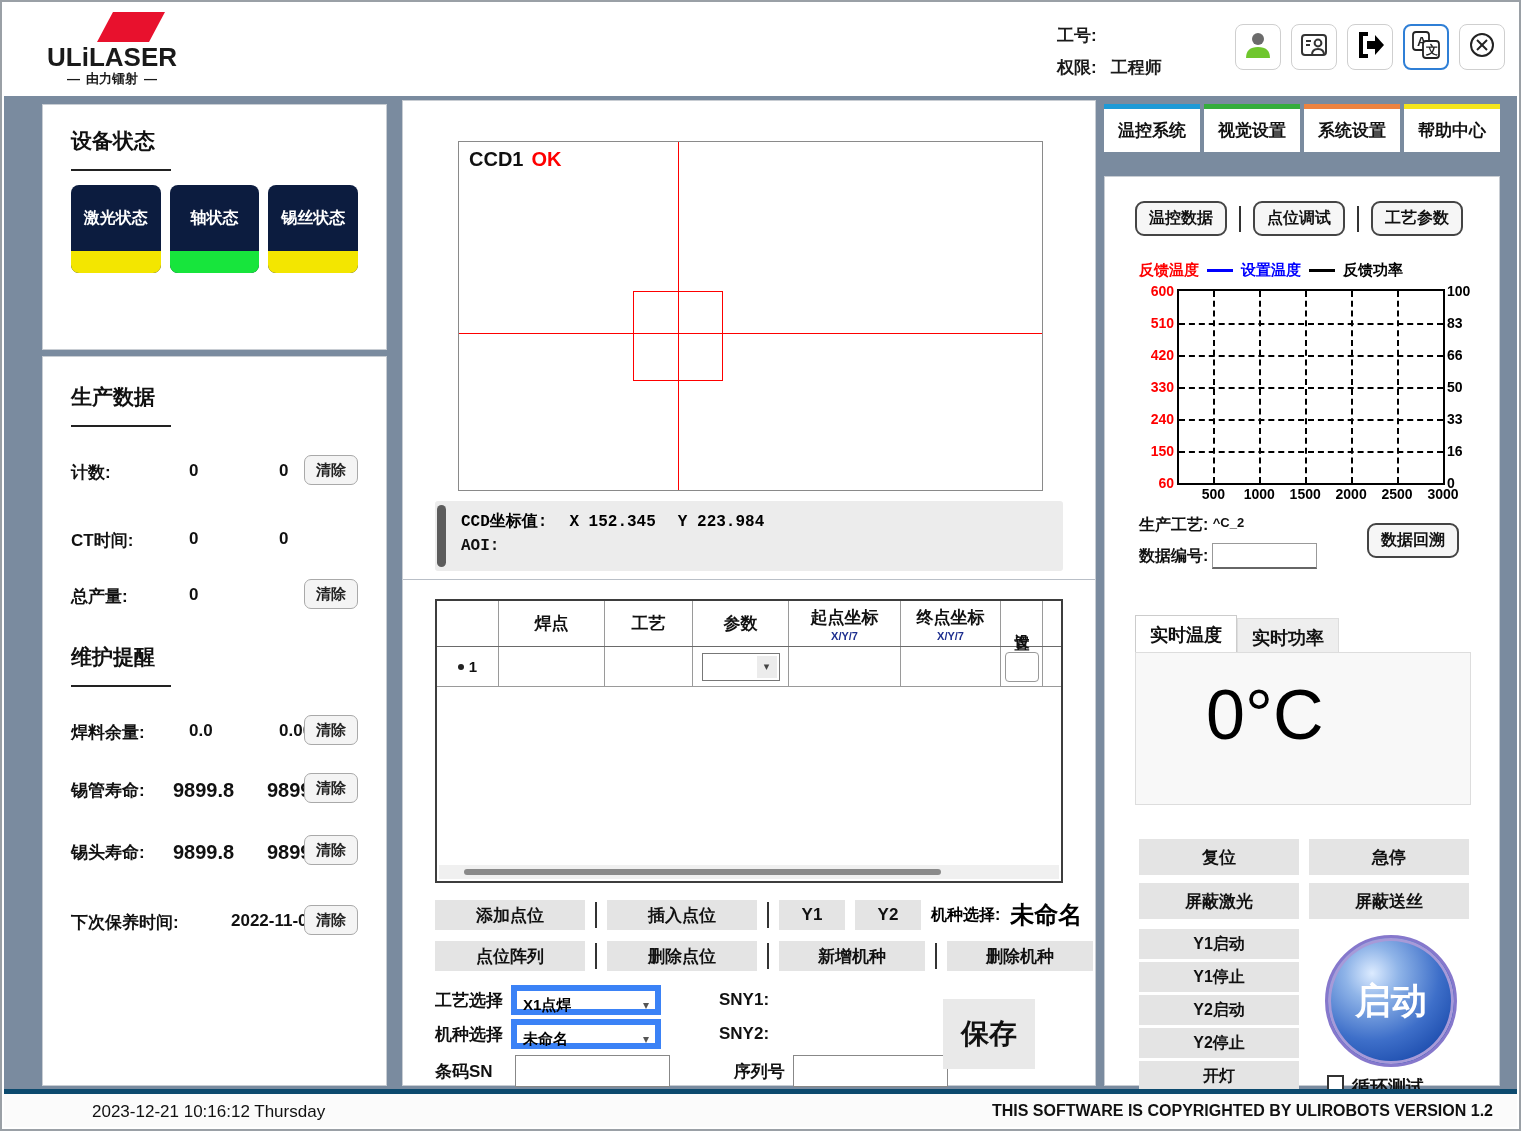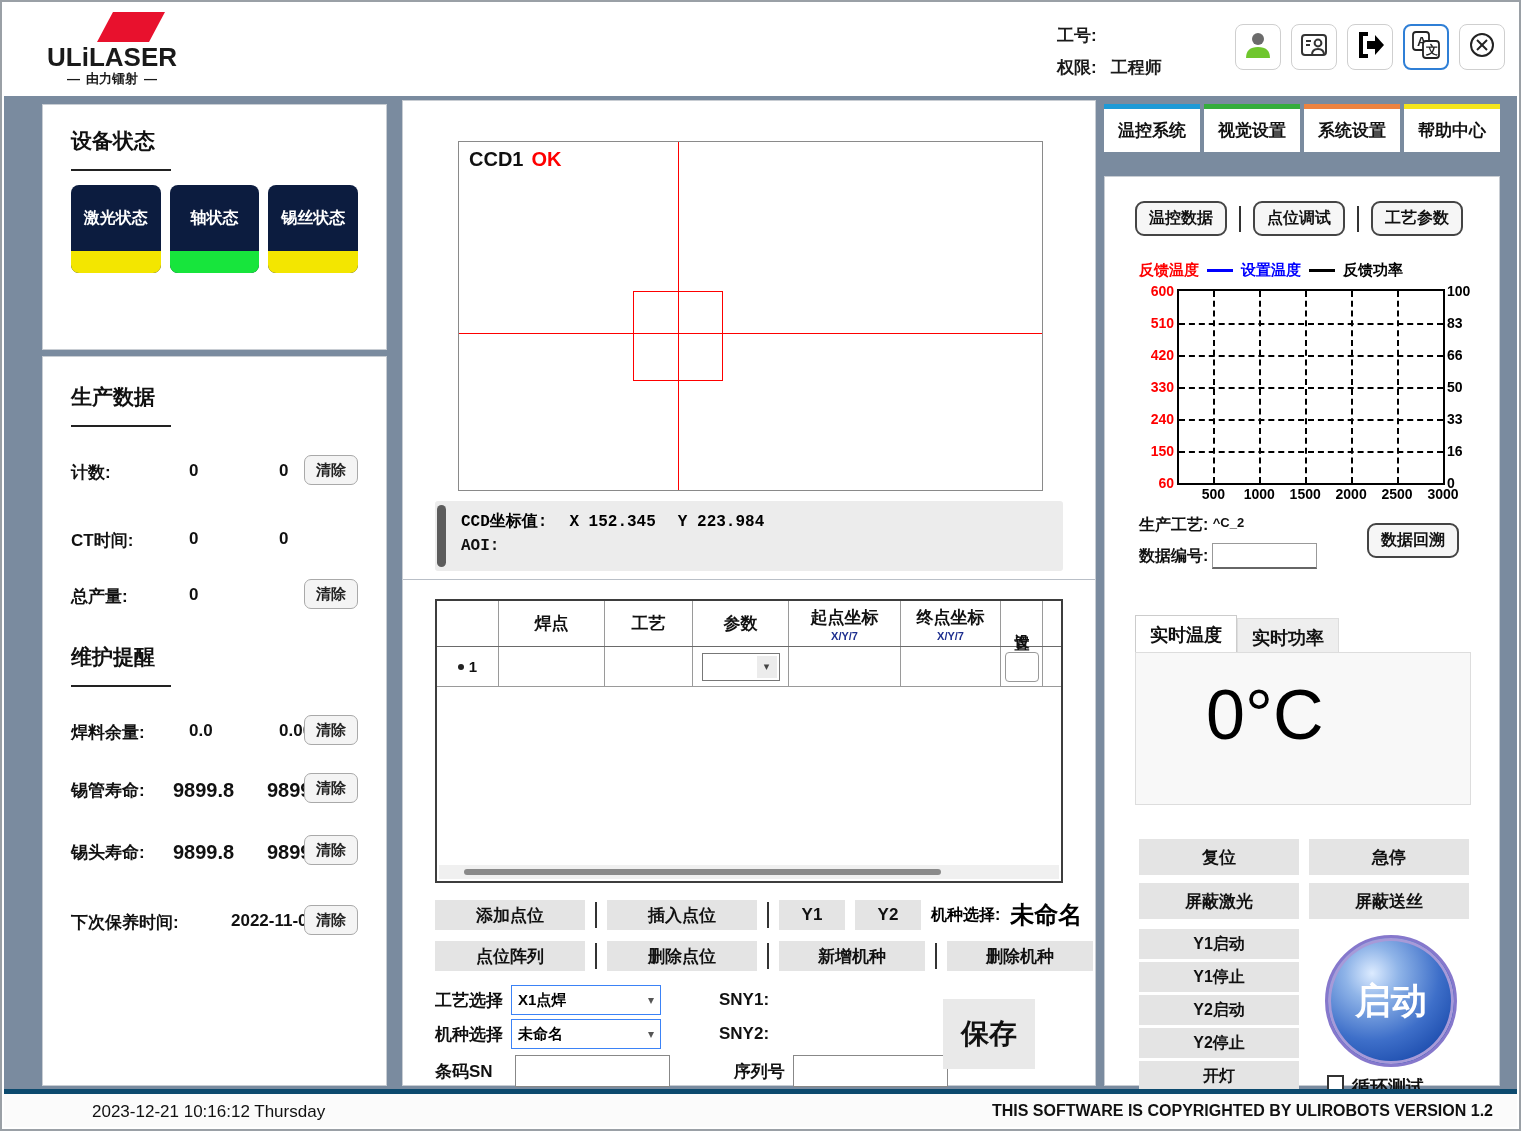--- a/index.html
+++ b/index.html
@@ -83,21 +83,21 @@
 
   .flat-btn { background:#e4e4e4; border:none; color:#111; font-weight:bold; font-size:17px;
     display:flex; align-items:center; justify-content:center; font-family:inherit; }
   .btn-row { position:absolute; left:32px; display:flex; align-items:center; gap:10px; }
   .vsep { width:2px; height:26px; background:#333; }
   .model-label { font-size:16px; font-weight:bold; }
   .model-name { font-size:24px; font-weight:bold; }
 
   .form-area { position:absolute; left:32px; top:880px; width:628px; }
   .form-lbl { font-size:17px; font-weight:bold; color:#111; }
-  .sel { width:150px; height:30px; border:1px solid #3b82f6; background:#fff; position:relative;
+  .sel { width:150px; height:30px; border:6px solid #3b82f6; background:#fff; position:relative;
     font-size:15px; font-weight:bold; padding:5px 6px; }
   .sel .chev { position:absolute; right:6px; top:7px; font-size:12px; color:#555; }
   .txt-input { width:155px; height:32px; border:1px solid #888; background:#fff; }
   .save-btn { position:absolute; right:28px; top:18px; width:92px; height:70px; background:#e9e9e9;
     font-size:28px; font-weight:bold; color:#111; border:none; font-family:inherit; }
 
   
   .tabs { position:absolute; left:1100px; top:8px; width:396px; height:48px; display:flex; gap:4px; }
   .tab { flex:1; background:#fff; border-top:5px solid; display:flex; align-items:center; justify-content:center;
     font-size:17px; font-weight:bold; color:#111; }

